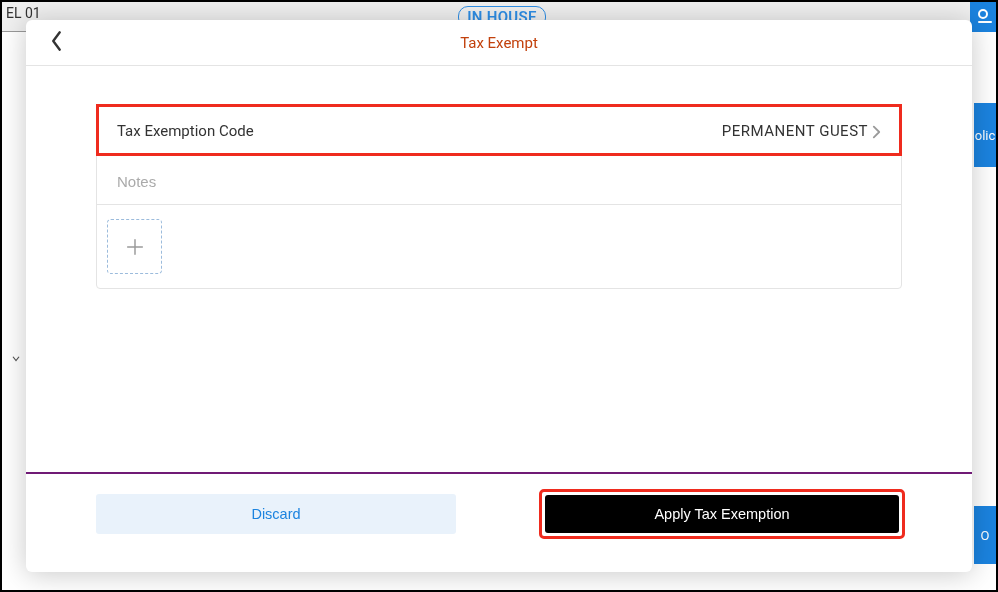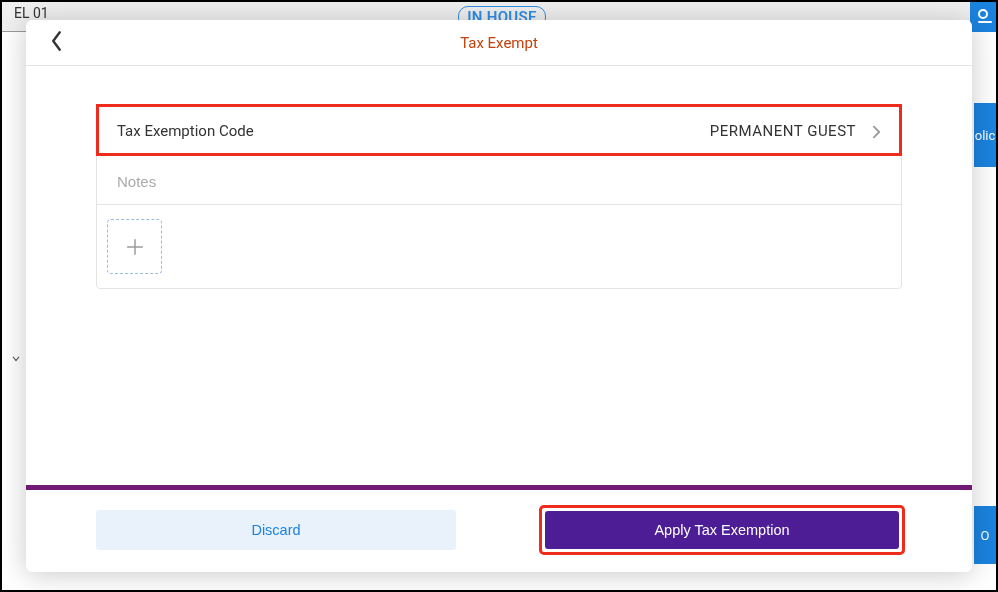--- a/index.html
+++ b/index.html
@@ -20,21 +20,21 @@
       border-bottom: 1px solid #999;
       display: flex;
       align-items: center;
       justify-content: center;
       font-size: 15px;
       font-weight: 700;
       color: #333;
     }
     .bg-left-label {
       position: absolute;
-      left: 12px; top: 3px;
+      left: 4px; top: 3px;
       font-size: 14px;
       font-weight: 400;
       color: #333;
     }
     .bg-badge {
       display: inline-flex;
       align-items: center;
       border: 1.5px solid #2e8ee6;
       border-radius: 10px;
       padding: 1px 8px;
@@ -144,21 +144,21 @@
       align-items: flex-end;
       padding: 14px 20px;
       border-bottom: 1px solid #e4e4e4;
       font-size: 15px;
       color: #333;
       min-height: 50px;
     }
     .row:last-child { border-bottom: none; }
     .row .label { flex: 0 0 auto; }
     .row .spacer { flex: 1; }
-    .row .value { color: #333; margin-right: 16px; letter-spacing: 0.5px;}
+    .row .value { color: #333; margin-right: 4px; letter-spacing: 0.5px;}
     .chevron-right { color: #9a9a9a; width: 9px; height: 16px; flex-shrink:0;}
     .highlight-red {
       outline: 3px solid #ef2b1e;
       outline-offset: -2px;
     }
     .notes-row input {
       border: none;
       font-size: 15px;
       width: 100%;
       outline: none;
@@ -174,22 +174,22 @@
       border-radius: 4px;
       display: flex;
       align-items: center;
       justify-content: center;
       color: #999;
       cursor: pointer;
     }
     .plus-box svg { width: 22px; height: 22px; }
 
     .modal-footer {
-      border-top: 5px solid #701a75;
-      padding: 18px 70px 20px 70px;
+      border-top: 2px solid #701a75;
+      padding: 18px 70px 36px 70px;
       display: flex;
       justify-content: space-between;
       align-items: center;
     }
     .btn {
       min-width: 360px;
       height: 40px;
       border-radius: 3px;
       font-size: 14.5px;
       display: inline-flex;
@@ -201,21 +201,21 @@
     .btn-discard {
       background: #e9f2fb;
       color: #1b83df;
     }
     .btn-apply-wrap {
       outline: 3px solid #ef2b1e;
       padding: 3px;
       border-radius: 2px;
     }
     .btn-apply {
-      background: #4c1d95;
+      background: #000000;
       color: #fff;
       min-width: 354px;
       height: 38px;
     }
   </style>
 </head>
 <body>
 
 <div class="bg-header">
   <span class="bg-left-label">EL 01</span>

